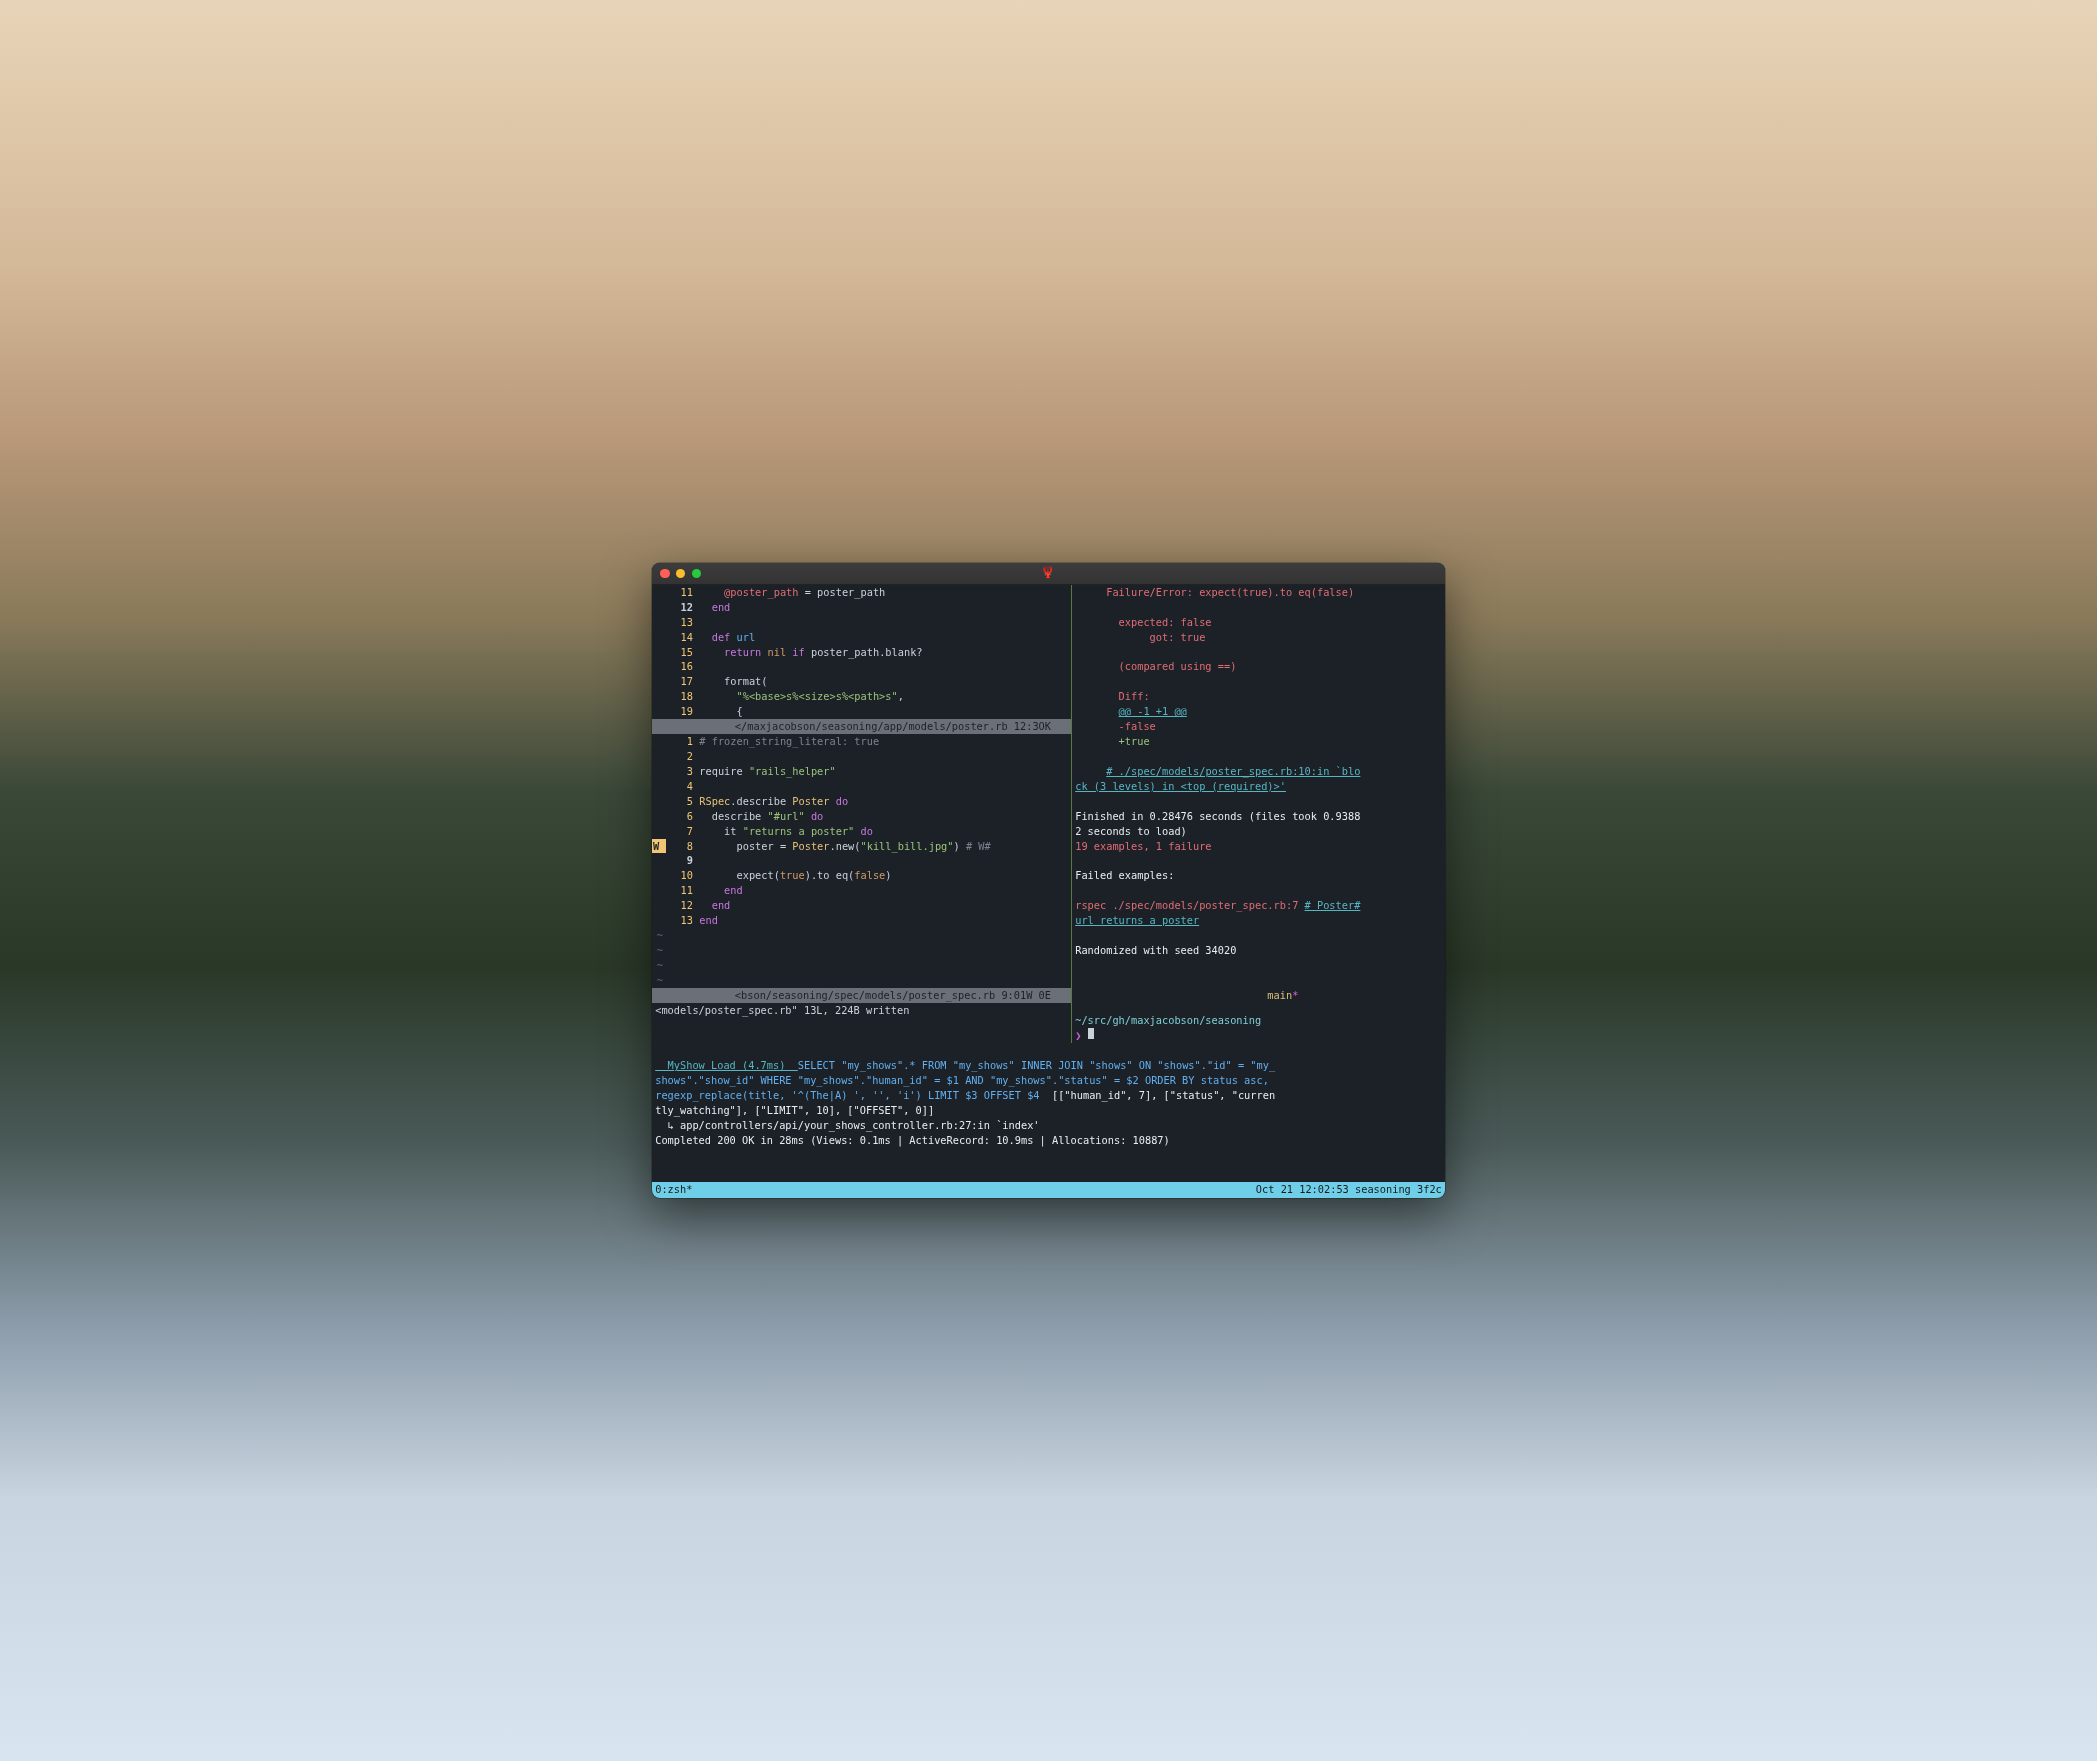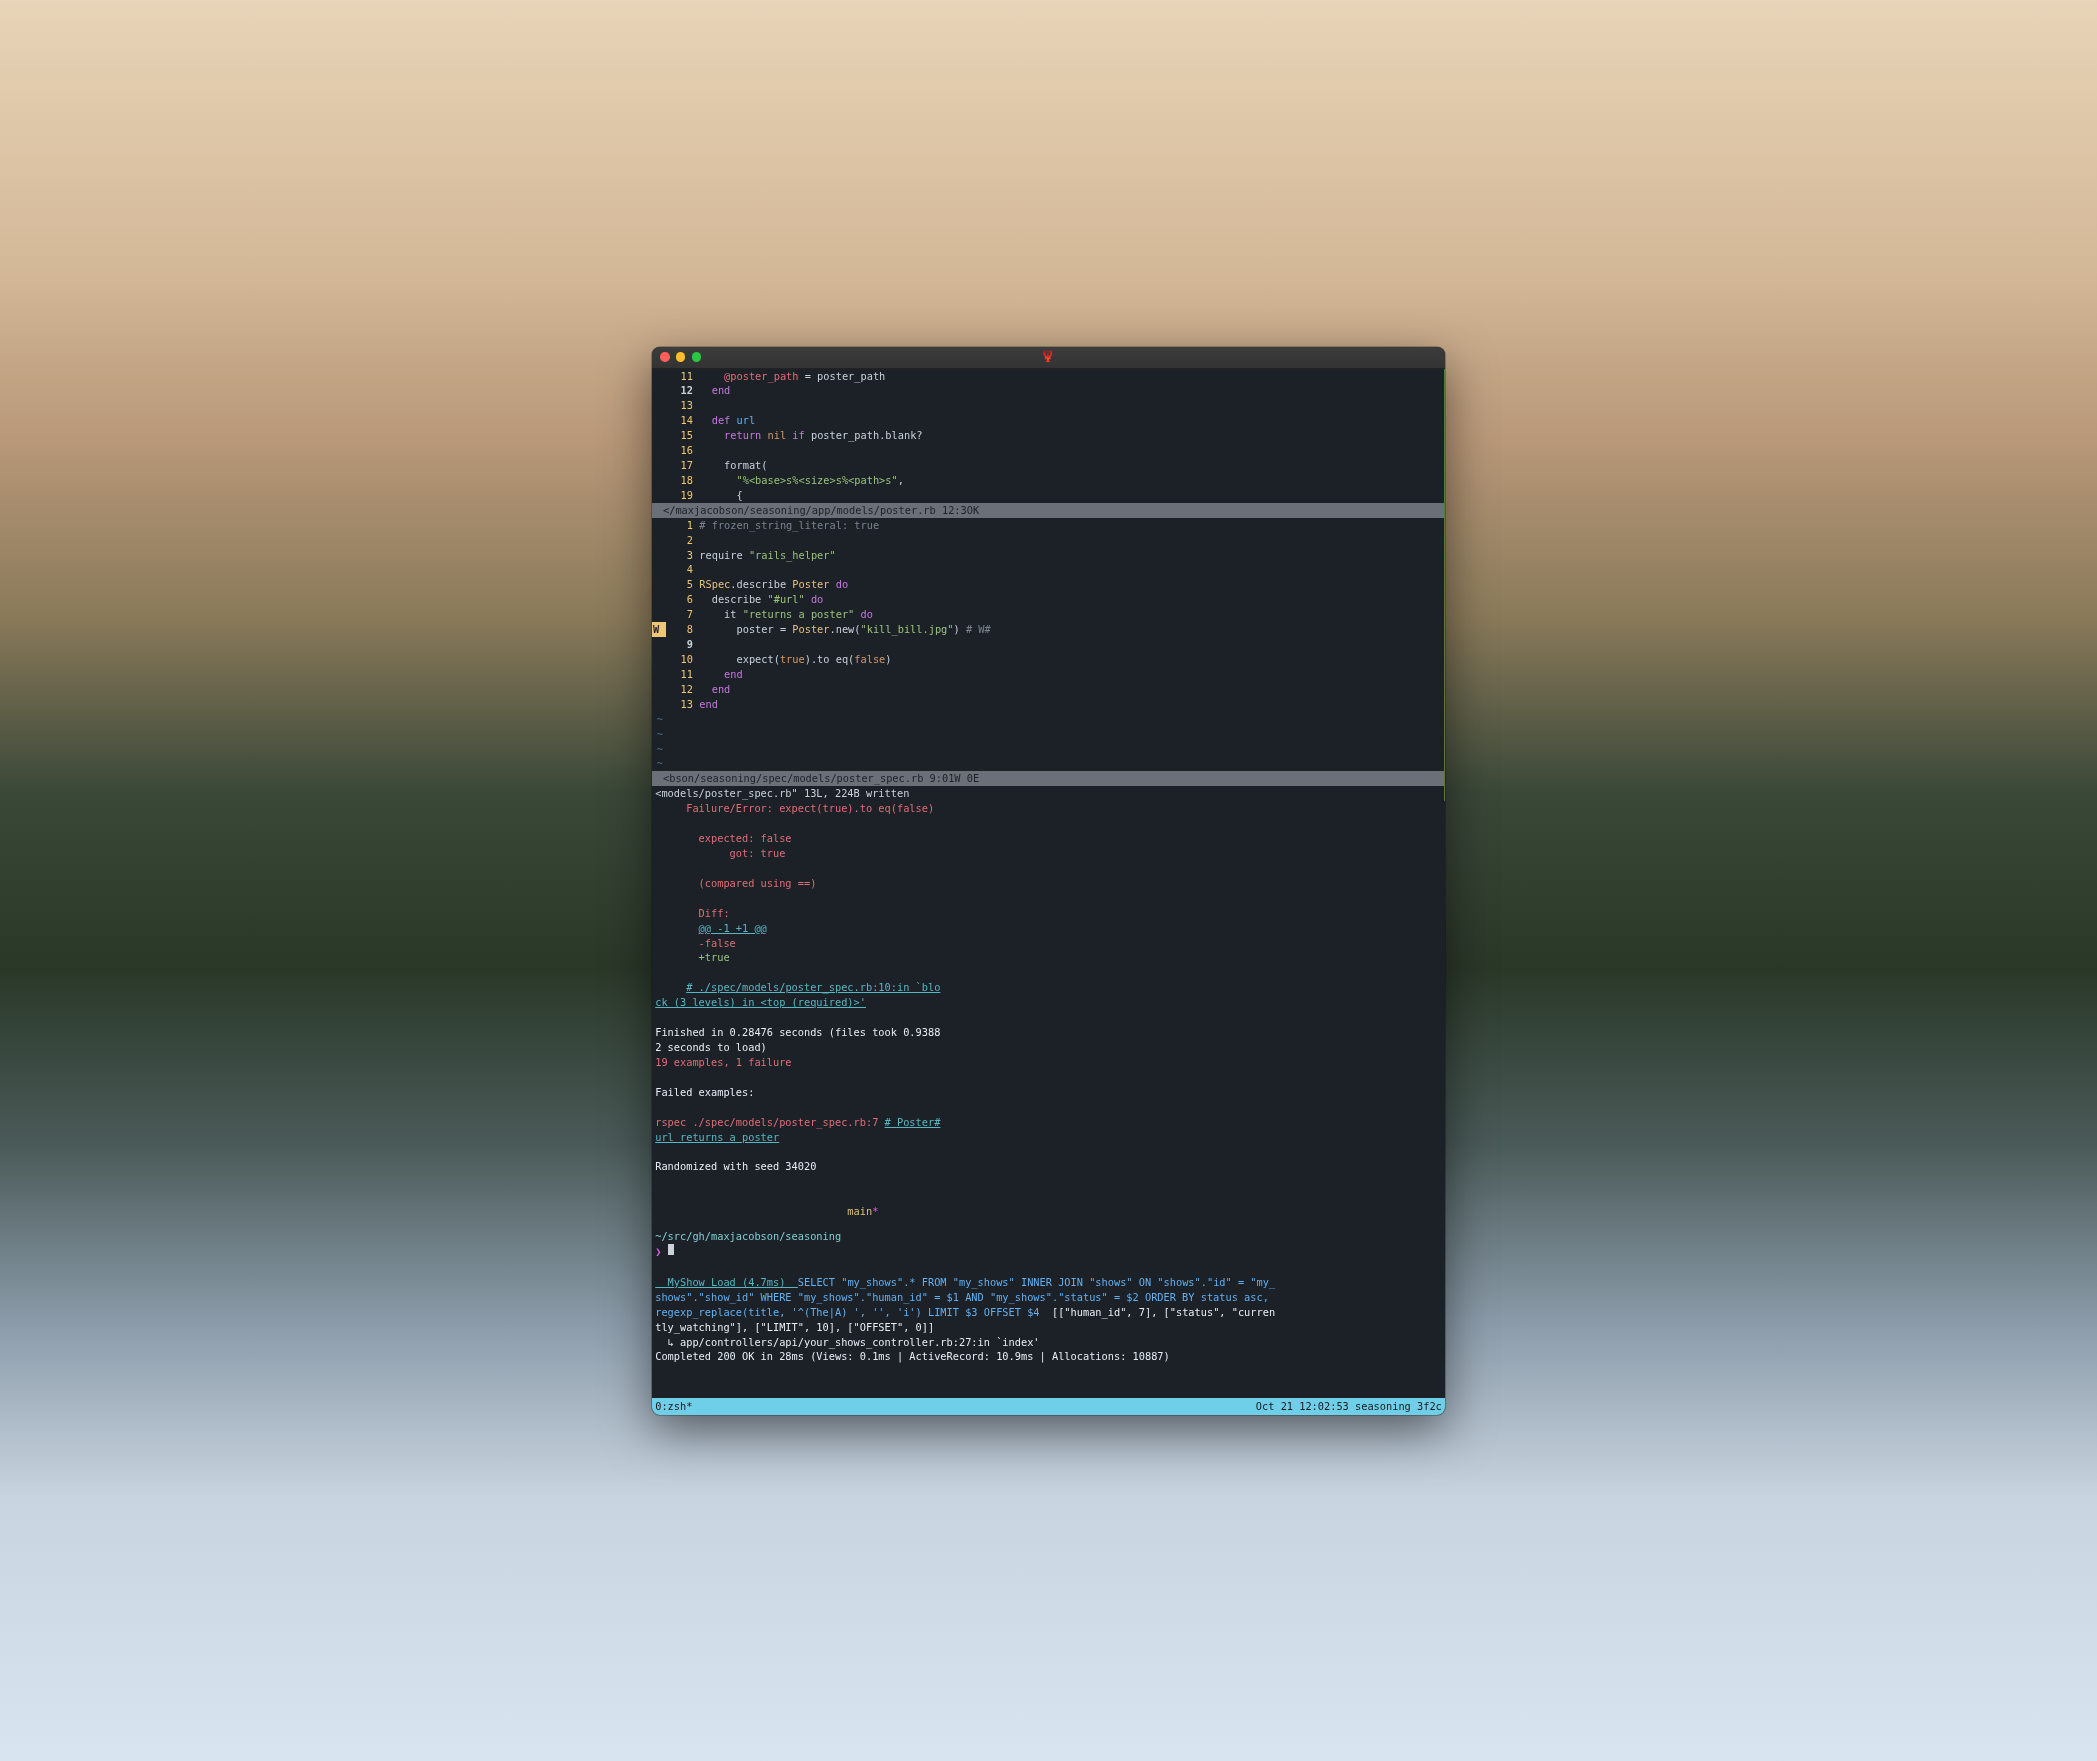--- a/index.html
+++ b/index.html
@@ -27,30 +27,30 @@
     display: flex; align-items: center;
     padding: 0 8px;
     position: relative;
     border-bottom: 0.8px solid #222;
   }
   .traffic { display: flex; gap: 6.3px; }
   .dot { width: 9.5px; height: 9.5px; border-radius: 50%; }
   .dot.r { background: #ff5f57; } .dot.y { background: #febc2e; } .dot.g { background: #28c840; }
   .titlecenter { position:absolute; left:50%; transform:translateX(-50%); color:#ff8c42; font-size:11px;}
   .term { color: #c9d1d9; }
-  .top-split { display: flex; flex-direction: column; }
+  .top-split { display: flex; }
   .left-pane { flex: 0 0 420px; border-right: 1.6px solid #5a7a3a; }
   .right-pane { flex: 1; padding: 0 3.2px; }
   .code-line { display: flex; white-space: pre; }
   .gutter { width: 33px; text-align: right; padding-right: 6.3px; color: #f0c674; flex-shrink:0;}
   .gutter.cur { color: #c9d1d9; font-weight: bold;}
   .sign { width:14.3px; flex-shrink:0; }
   .sign.warn { background:#f0c674; color:#1c2128; font-weight:bold; text-align:center;}
   .code { flex: 1; overflow: hidden;}
-  .statusbar { background:#6a6f78; color:#1c2128; padding: 0 11px; display:flex; justify-content:flex-start;}
+  .statusbar { background:#6a6f78; color:#1c2128; padding: 0 20px; display:flex; justify-content:flex-end;}
   .tilde { color:#4a6a8a; padding-left:4.8px;}
   .cmdline { padding: 0 3.2px; color:#c9d1d9;}
 
   
   .kw { color:#c678dd; } .str { color:#98c379; } .fn { color:#61afef; }
   .const { color:#e5c07b; } .cmt { color:#7a828e; } .lit { color:#d19a66;} .ivar{color:#e06c75;}
 
   
   .err { color:#e06c75; } .cyan { color:#56b6c2;text-decoration:underline;} .green{color:#98c379;}
   .path-cyan{color:#7fcfd4;margin-top:25px;} .magenta{color:#d85fd8;} .white{color:#e6edf3;}

